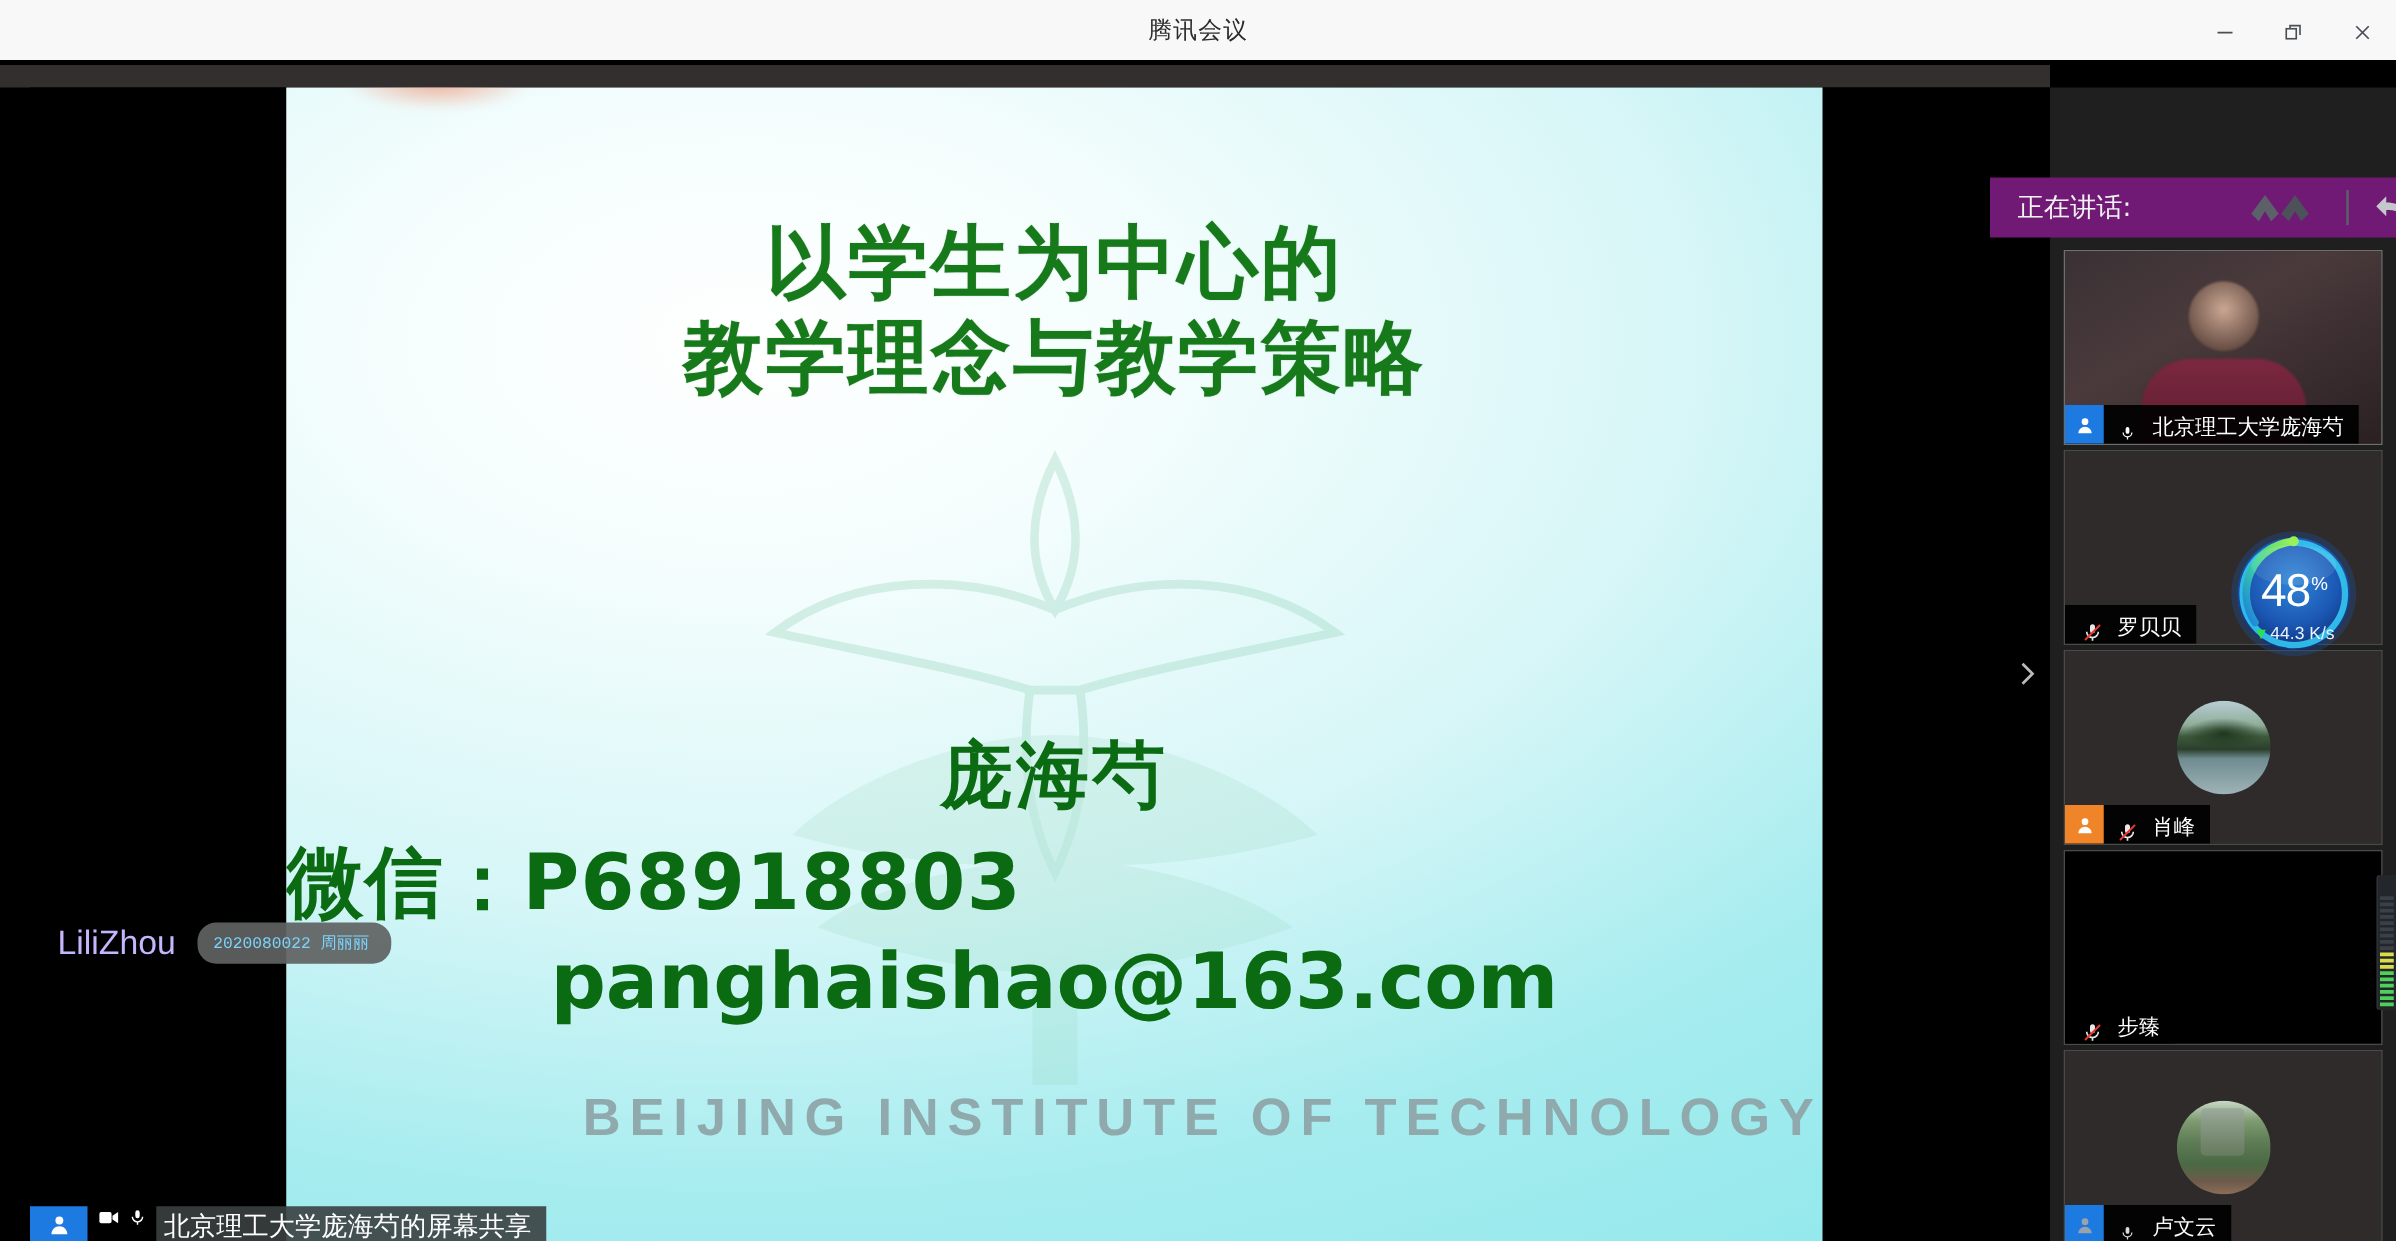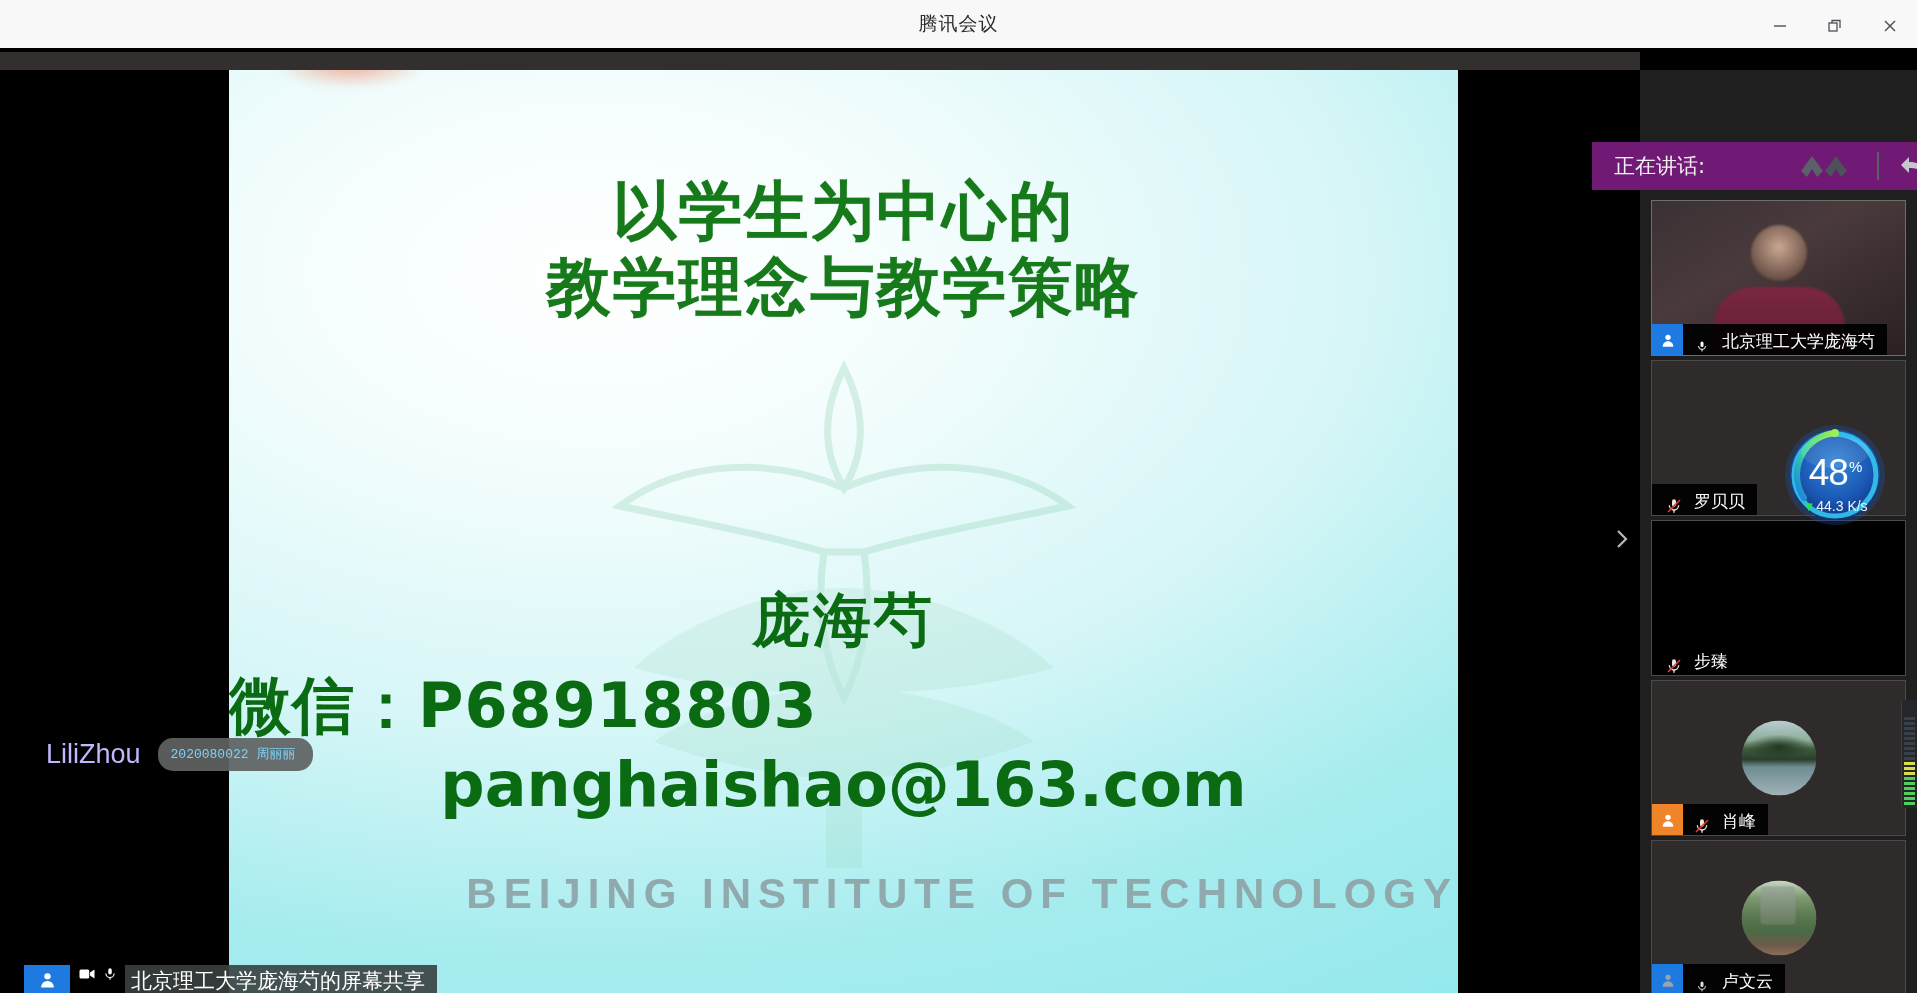--- a/index.html
+++ b/index.html
@@ -348,55 +348,55 @@
               <path d="M5 11a7 7 0 0 0 14 0" fill="none" stroke="#e8e8e8" stroke-width="2"></path>
               <line x1="12" y1="18" x2="12" y2="22" stroke="#e8e8e8" stroke-width="2"></line>
               <line x1="3" y1="21" x2="21" y2="3" stroke="#e8372f" stroke-width="2.4"></line>
             </svg>
           </div>
           <div class="nm">罗贝贝</div>
         </div>
       </div>
 
       <div class="tile">
+        <div class="tile-dark"></div>
+        <div class="tile-avatar-wrap">
+          <div class="ph-lake"></div>
+        </div>
+        <div class="namebar">
+          <div class="badge orange">
+            <svg width="16" height="16" viewBox="0 0 24 24" fill="#fff">
+              <circle cx="12" cy="8" r="4"></circle>
+                <path d="M4 22c0-4.4 3.6-8 8-8s8 3.6 8 8z"></path>
+            </svg>
+          </div>
+          <div class="mic">
+            <svg width="16" height="18" viewBox="0 0 24 24">
+              <rect x="9" y="2" width="6" height="11" rx="3" fill="#e8e8e8"></rect>
+              <path d="M5 11a7 7 0 0 0 14 0" fill="none" stroke="#e8e8e8" stroke-width="2"></path>
+              <line x1="12" y1="18" x2="12" y2="22" stroke="#e8e8e8" stroke-width="2"></line>
+              <line x1="3" y1="21" x2="21" y2="3" stroke="#e8372f" stroke-width="2.4"></line>
+            </svg>
+          </div>
+          <div class="nm">肖峰</div>
+        </div>
+      </div>
+
+      <div class="tile">
         <div class="tile-black"></div>
         <div class="namebar">
           <div class="mic" style="margin-left:9px">
             <svg width="16" height="18" viewBox="0 0 24 24">
               <rect x="9" y="2" width="6" height="11" rx="3" fill="#e8e8e8"></rect>
               <path d="M5 11a7 7 0 0 0 14 0" fill="none" stroke="#e8e8e8" stroke-width="2"></path>
               <line x1="12" y1="18" x2="12" y2="22" stroke="#e8e8e8" stroke-width="2"></line>
               <line x1="3" y1="21" x2="21" y2="3" stroke="#e8372f" stroke-width="2.4"></line>
             </svg>
           </div>
           <div class="nm">步臻</div>
-        </div>
-      </div>
-
-      <div class="tile">
-        <div class="tile-dark"></div>
-        <div class="tile-avatar-wrap">
-          <div class="ph-lake"></div>
-        </div>
-        <div class="namebar">
-          <div class="badge orange">
-            <svg width="16" height="16" viewBox="0 0 24 24" fill="#fff">
-              <circle cx="12" cy="8" r="4"></circle>
-                <path d="M4 22c0-4.4 3.6-8 8-8s8 3.6 8 8z"></path>
-            </svg>
-          </div>
-          <div class="mic">
-            <svg width="16" height="18" viewBox="0 0 24 24">
-              <rect x="9" y="2" width="6" height="11" rx="3" fill="#e8e8e8"></rect>
-              <path d="M5 11a7 7 0 0 0 14 0" fill="none" stroke="#e8e8e8" stroke-width="2"></path>
-              <line x1="12" y1="18" x2="12" y2="22" stroke="#e8e8e8" stroke-width="2"></line>
-              <line x1="3" y1="21" x2="21" y2="3" stroke="#e8372f" stroke-width="2.4"></line>
-            </svg>
-          </div>
-          <div class="nm">肖峰</div>
         </div>
       </div>
 
       <div class="tile">
         <div class="tile-dark"></div>
         <div class="tile-avatar-wrap">
           <div class="ph-wall"></div>
         </div>
         <div class="namebar">
           <div class="badge blue">

